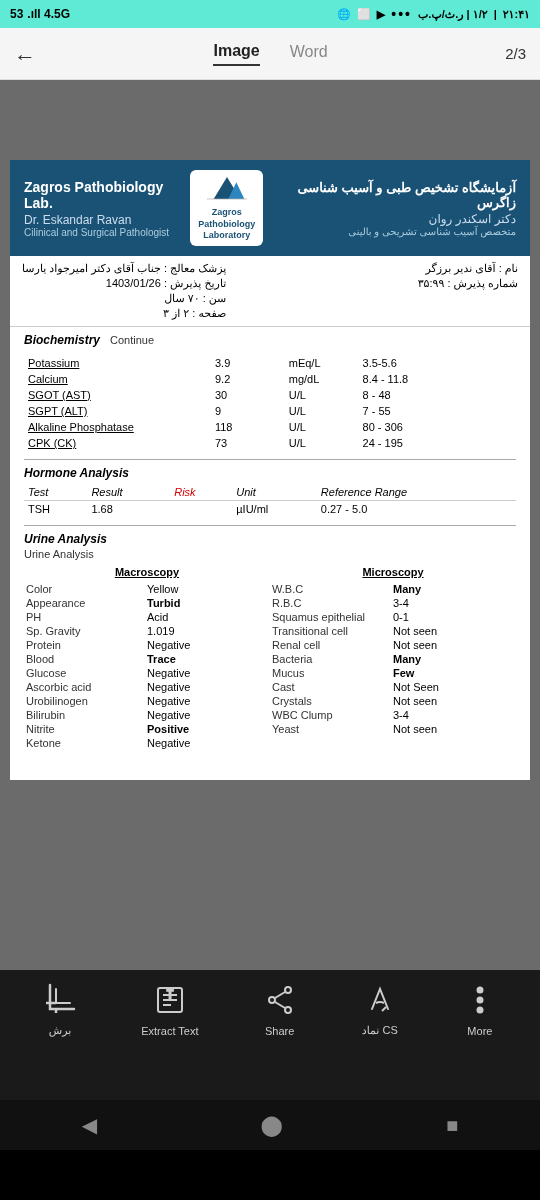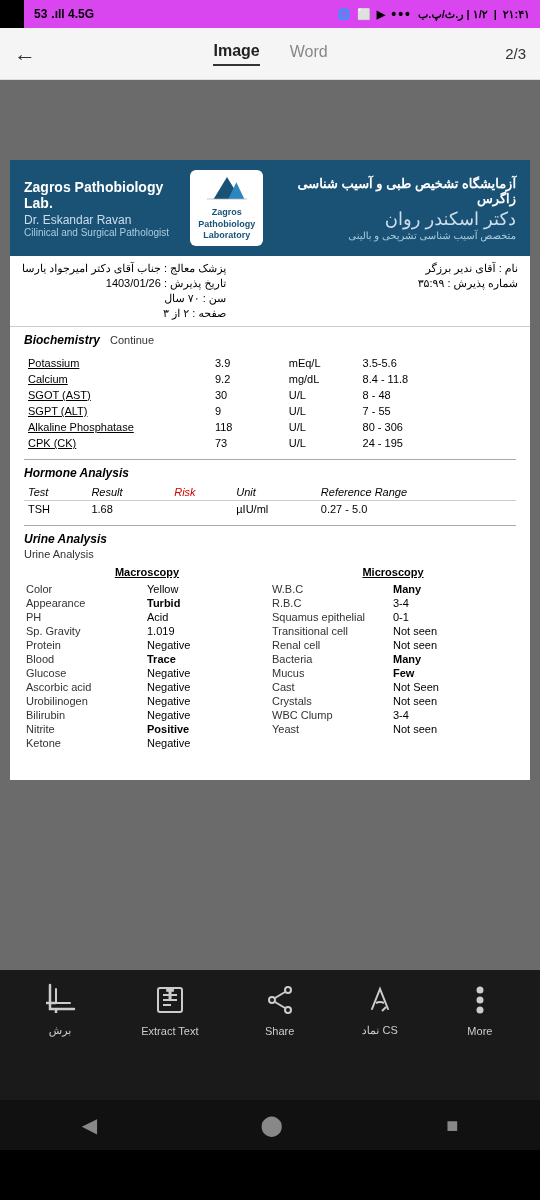--- a/index.html
+++ b/index.html
@@ -7,29 +7,28 @@
       width: 540px;
       min-height: 1200px;
       background: #000;
       font-family: Arial, sans-serif;
       font-size: 13px;
       overflow-x: hidden;
     }
 
     
     .status-bar {
-      background: #d946ef;
+      background: #5eead4;
       display: flex;
       justify-content: space-between;
       align-items: center;
       padding: 0 10px;
       height: 28px;
       font-size: 12px;
       font-weight: bold;
-      margin-left: 24px;
     }
     .status-left { display: flex; align-items: center; gap: 4px; }
     .status-right { display: flex; align-items: center; gap: 6px; font-size: 11px; direction: rtl; }
 
     
     .top-nav {
       background: #f5f5f5;
       display: flex;
       align-items: center;
       justify-content: space-between;
@@ -125,21 +124,21 @@
     .doc-header-right {
       text-align: right;
       direction: rtl;
     }
     .doc-header-right .lab-name-fa {
       font-size: 13px;
       font-weight: bold;
       color: #fff;
     }
     .doc-header-right .doctor-fa {
-      font-size: 18px;
+      font-size: 12px;
       color: #cde;
       margin-top: 2px;
     }
     .doc-header-right .spec-fa {
       font-size: 10px;
       color: #acd;
     }
 
     
     .patient-info {

